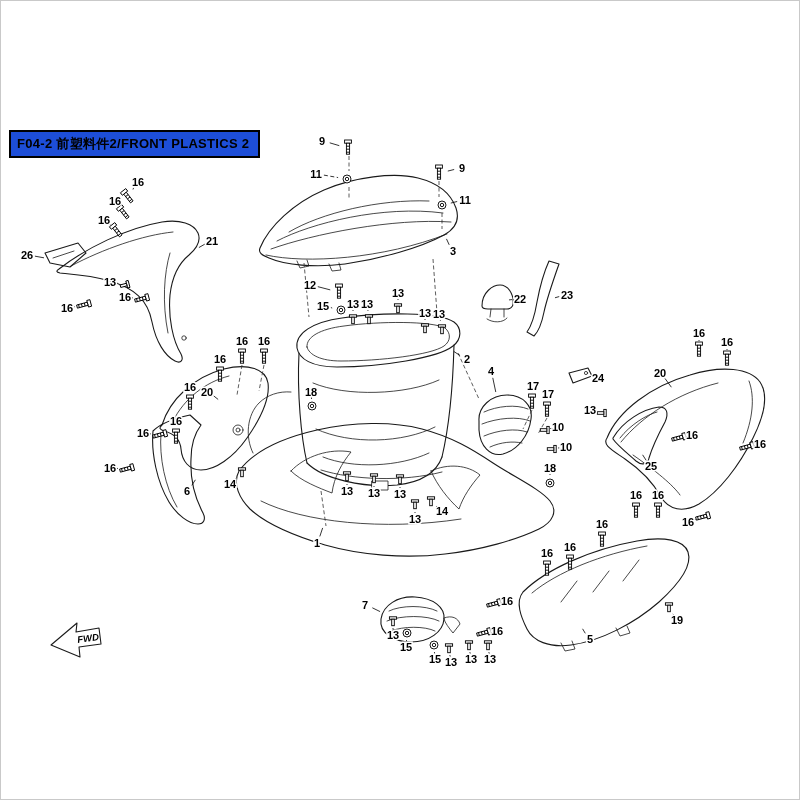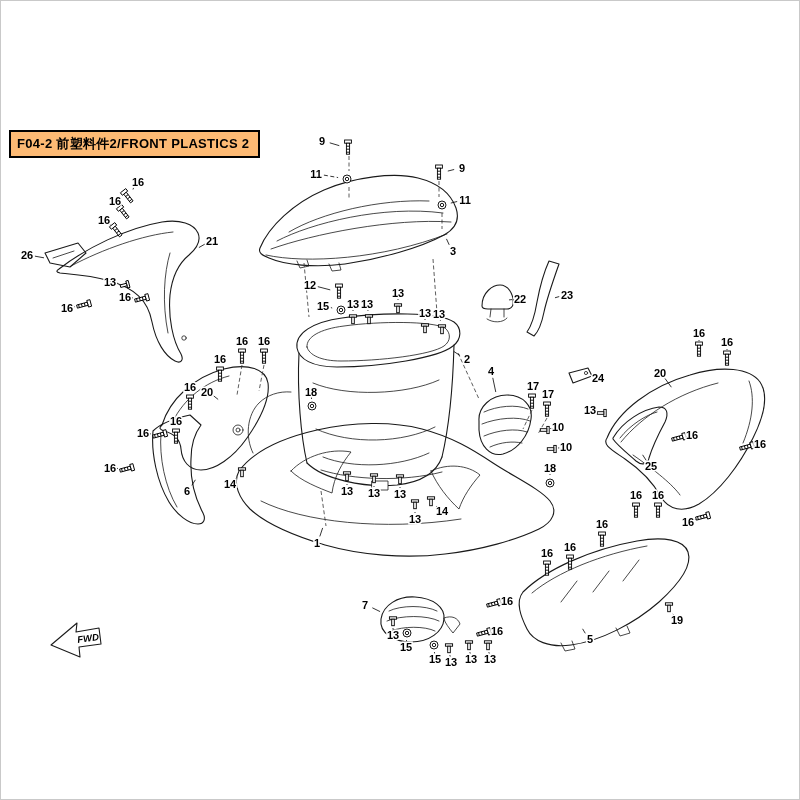--- a/index.html
+++ b/index.html
@@ -1,19 +1,19 @@
 <!DOCTYPE html>
 <html><head>
 <meta charset="utf-8">
 <style>
   html,body{margin:0;padding:0;background:#fff;}
   #page{position:relative;width:800px;height:800px;background:#fff;overflow:hidden;
         border:1px solid #c9c9c9;box-sizing:border-box;
         font-family:"Liberation Sans",sans-serif;}
-  #title-box{position:absolute;left:8px;top:129px;border:2px solid #000;background:#fdba74;
+  #title-box{position:absolute;left:8px;top:129px;border:2px solid #000;background:#1d4ed8;
         padding:3px 9px 3px 6px;font-size:13px;font-weight:bold;color:#000;
         letter-spacing:.3px;z-index:5;white-space:nowrap;}
   svg{position:absolute;left:0;top:0;}
   .part{fill:none;stroke:#1a1a1a;stroke-width:1.1;stroke-linejoin:round;stroke-linecap:round;}
   .thin{stroke-width:0.8;}
   .dash{fill:none;stroke:#333;stroke-width:0.8;stroke-dasharray:4 2.5;}
 </style>
 </head>
 <body>
 

